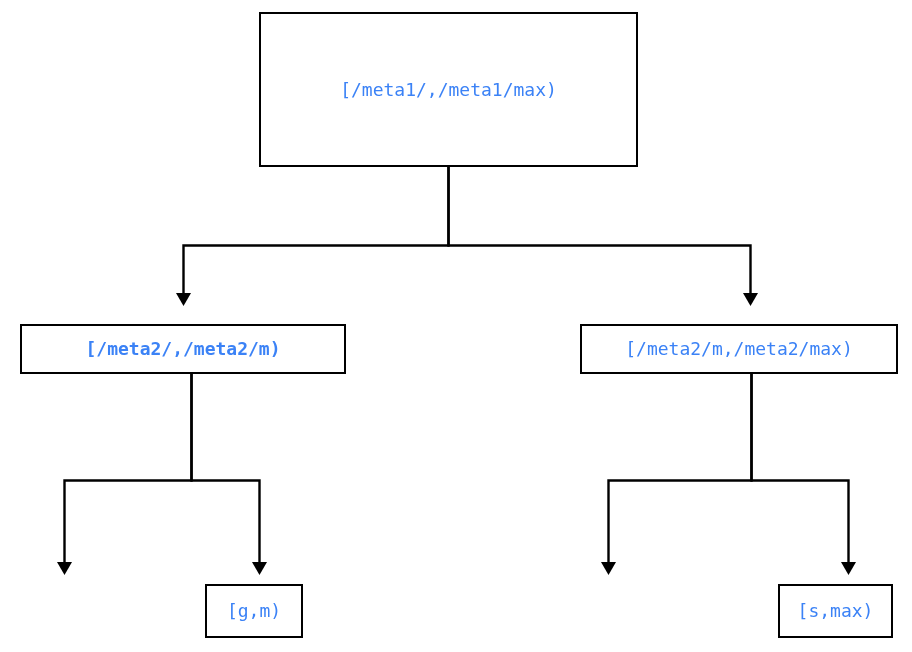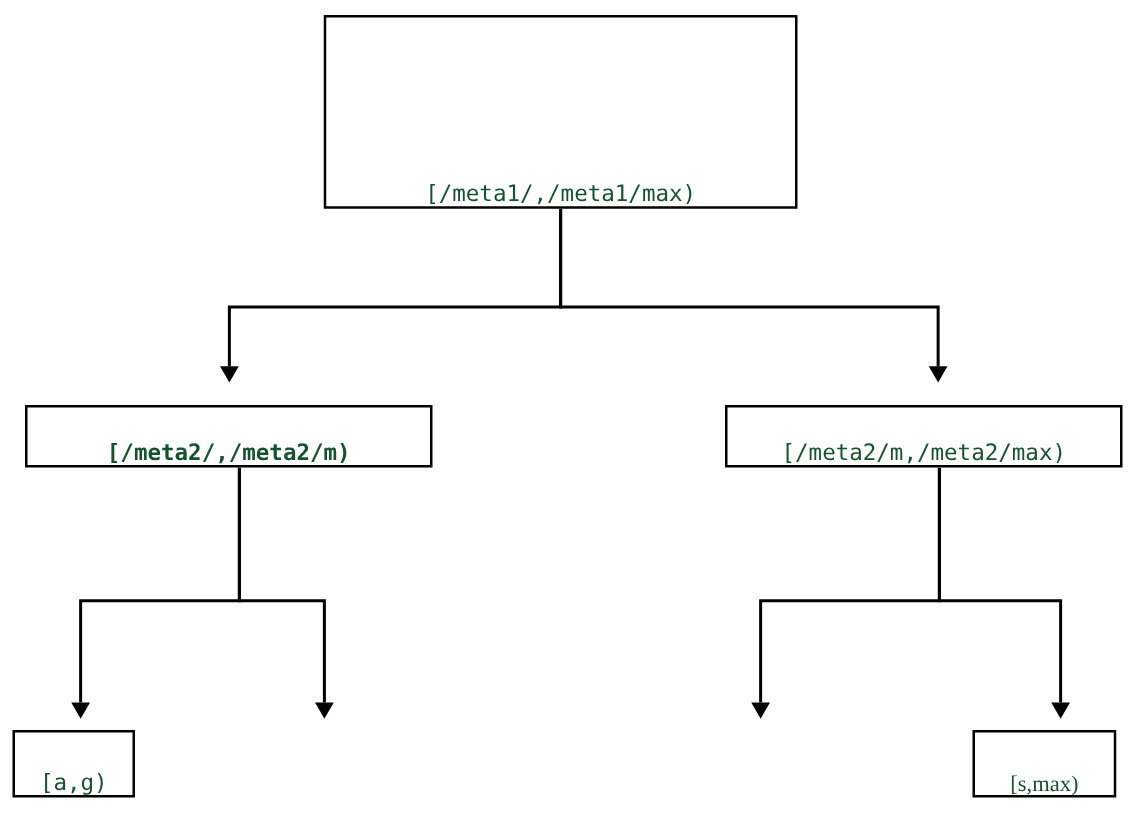--- a/index.html
+++ b/index.html
@@ -25,23 +25,23 @@
     width: 912px;
     height: 652px;
     pointer-events: none;
   }
   .node {
     position: absolute;
     box-sizing: border-box;
     border: 2px solid #000000;
     background: #ffffff;
     display: flex;
-    align-items: flex-end;
+    align-items: center;
     justify-content: center;
-    color: #14532d;
+    color: #3b82f6;
     font-family: "DejaVu Sans Mono", "Liberation Mono", monospace;
     font-size: 18px;
     line-height: 1;
     letter-spacing: 0px;
     white-space: nowrap;
   }
   .node-label {
     display: block;
   }
 </style>
@@ -88,23 +88,23 @@
   </div>
 
   <div class="node" style="left:20px; top:324px; width:326px; height:50px;font-weight:bold;">
     <span class="node-label">[/meta2/,/meta2/m)</span>
   </div>
 
   <div class="node" style="left:580px; top:324px; width:318px; height:50px;">
     <span class="node-label">[/meta2/m,/meta2/max)</span>
   </div>
 
-  <div class="node" style="left:10px; top:584px; width:98px; height:54px;">
-    <span class="node-label">[a,g)</span>
+
+  <div class="node" style="left:205px; top:584px; width:98px; height:54px;">
+    <span class="node-label">[g,m)</span>
   </div>
 
 
-
-  <div class="node" style="left:778px; top:584px; width:115px; height:54px;font-family:Liberation Serif, serif;">
+  <div class="node" style="left:778px; top:584px; width:115px; height:54px;">
     <span class="node-label">[s,max)</span>
   </div>
 
 </div>
 
 </body></html>

